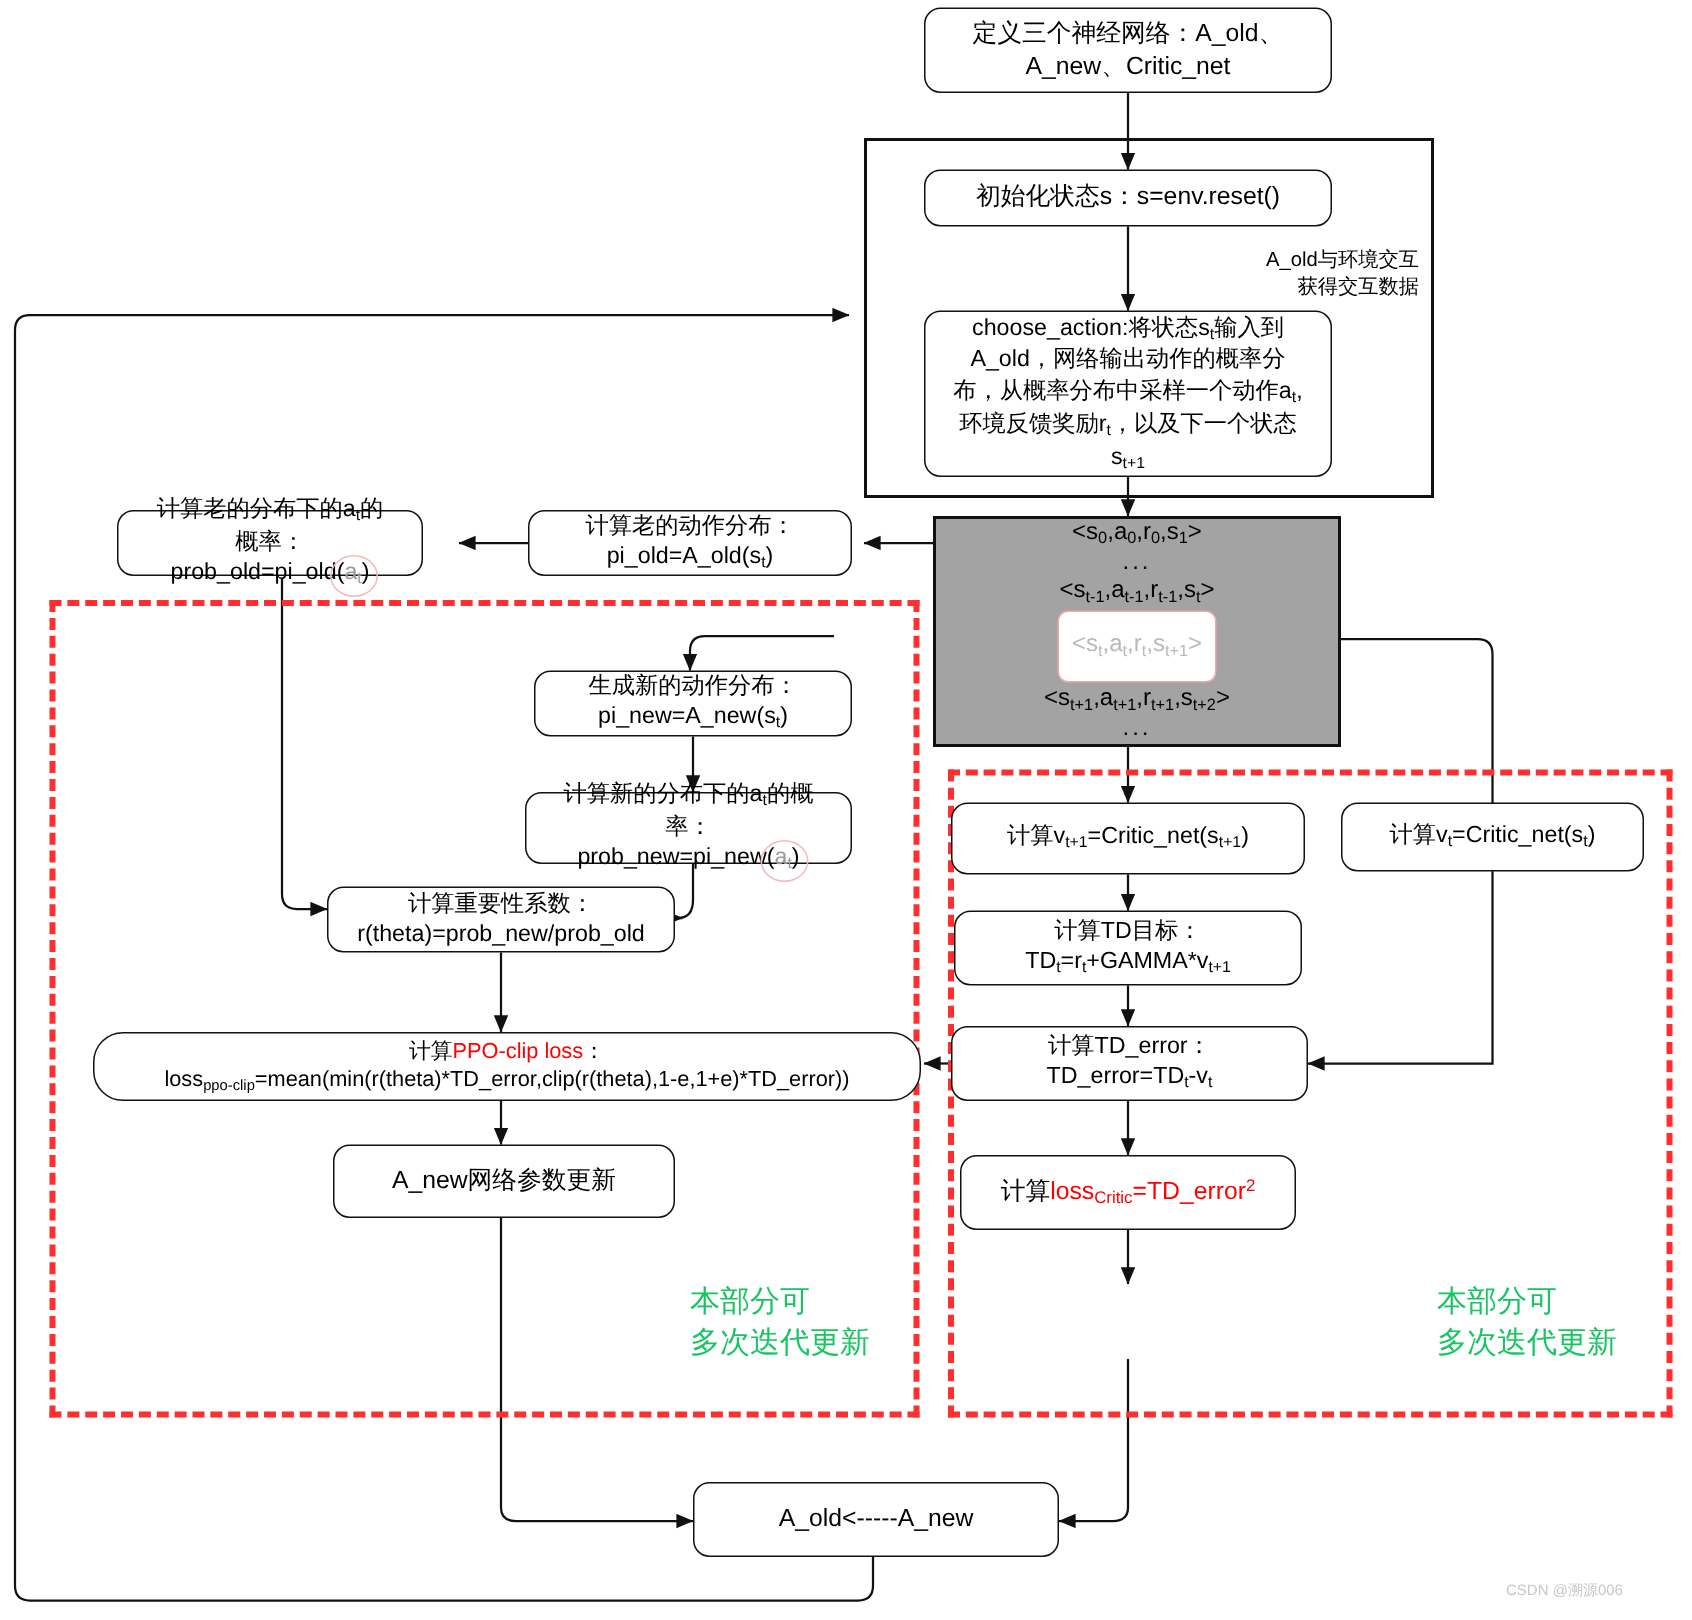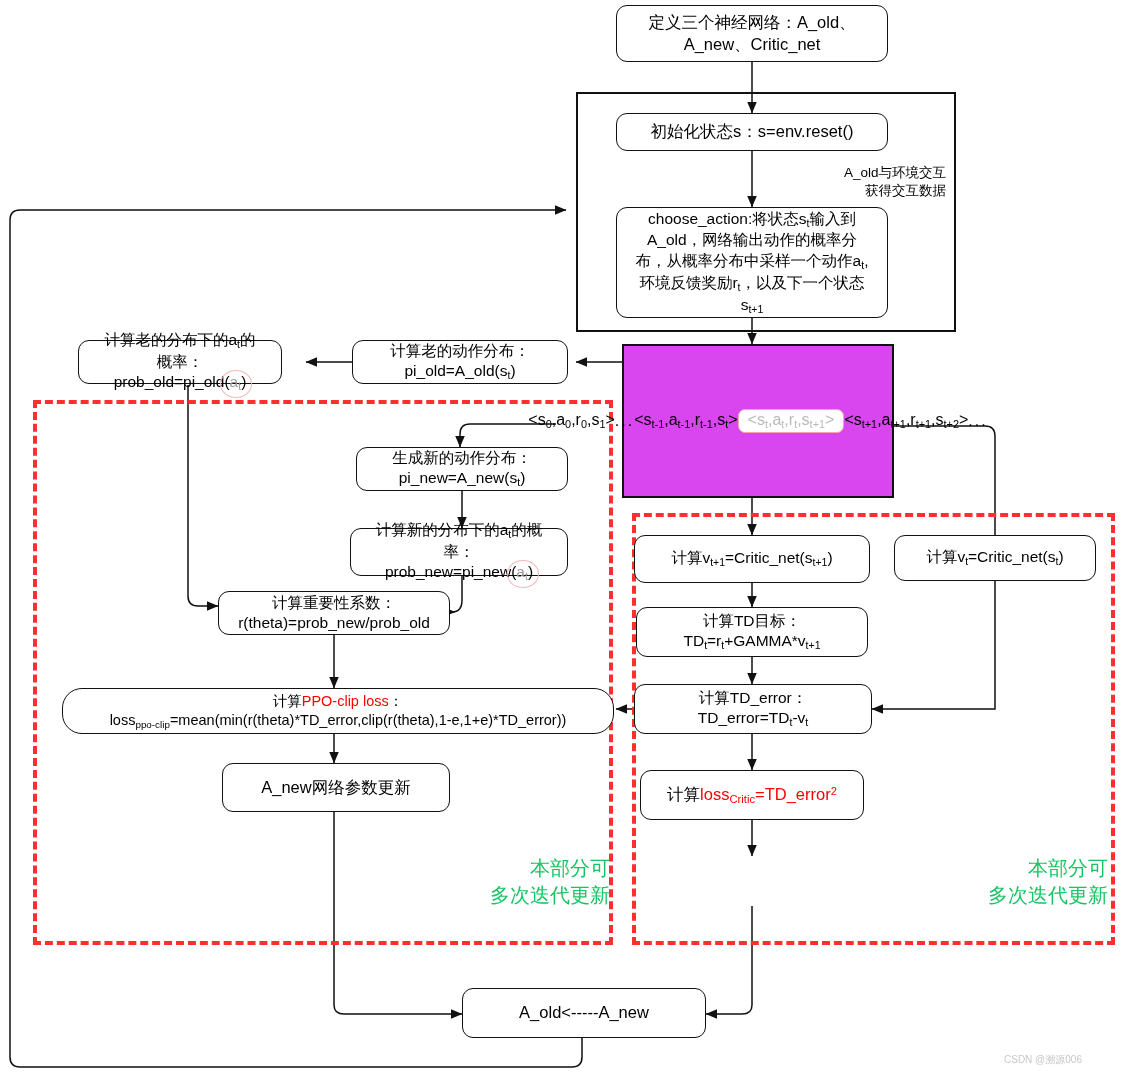--- a/index.html
+++ b/index.html
@@ -44,35 +44,36 @@
     box-sizing:border-box;
     border:2.2px solid #111;
     border-radius:0;
     background:transparent;
     z-index:1;
   }
   .buffer{
     position:absolute;
     box-sizing:border-box;
     border:2.2px solid #111;
-    background:#d946ef;
+    background:#a3a3a3;
     z-index:3;
     display:flex;
+    flex-direction:column;
     align-items:center;
     justify-content:center;
     font-size:16px;
     line-height:1.18;
   }
   .buffer .line{white-space:nowrap;}
   .buffer .dots{letter-spacing:2px;}
   .buffer .ghost{
     color:#b9b9b9;
     border:1.3px solid #f0a8a8;
     border-radius:7px;
-    padding:1px 9px;
+    padding:13px 9px;
     margin:2px 0;
     background:#fff;
   }
   .dashed-box{
     position:absolute;
     box-sizing:border-box;
     border:4px dashed #ff2f2f;
     background:transparent;
     z-index:2;
   }
@@ -83,21 +84,21 @@
     text-align:right;
     color:#000;
     z-index:4;
     white-space:pre-line;
   }
   .green-note{
     position:absolute;
     color:#19c463;
     font-size:20px;
     line-height:1.35;
-    text-align:right;
+    text-align:left;
     white-space:pre-line;
     z-index:4;
   }
   .watermark{
     position:absolute;
     color:#c7c7c7;
     font-size:10px;
     z-index:5;
     white-space:nowrap;
   }

